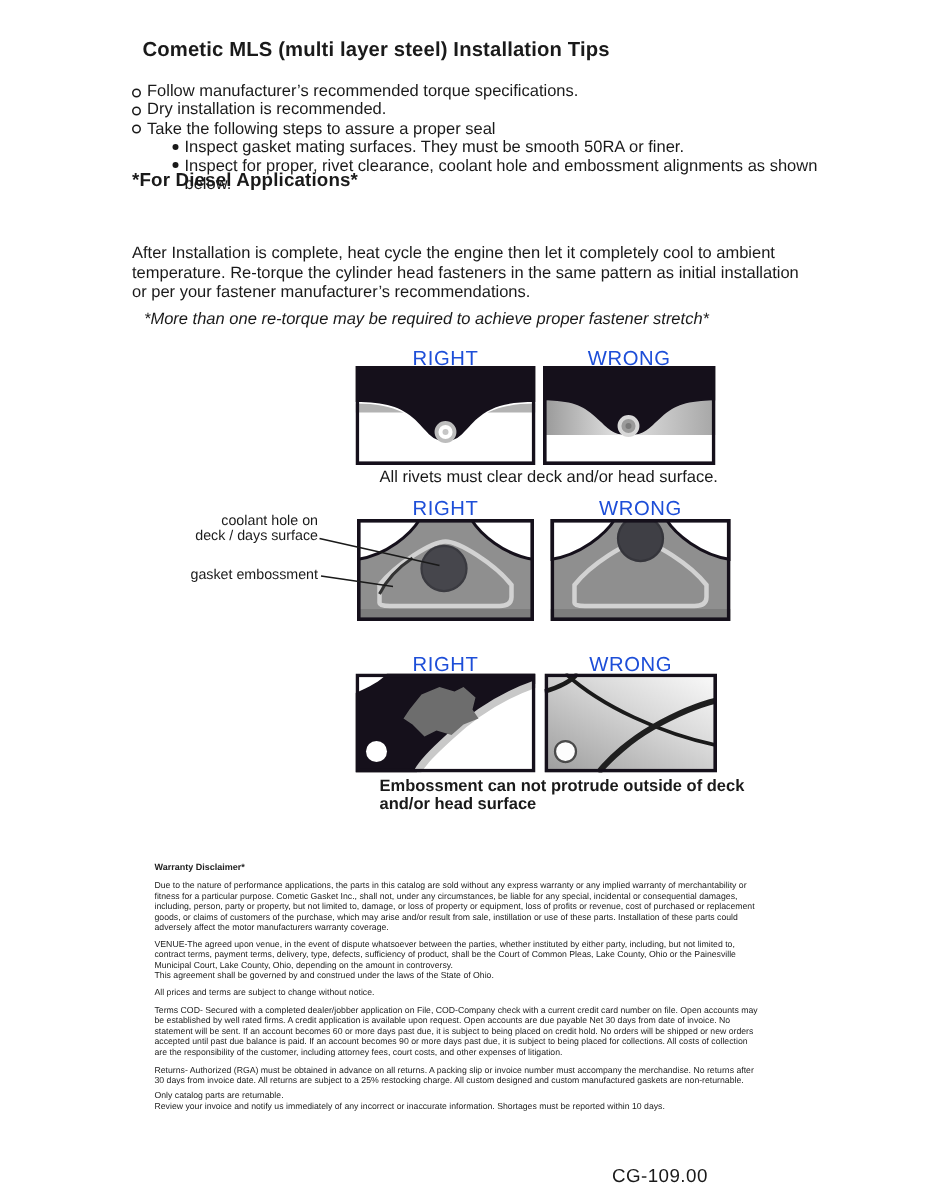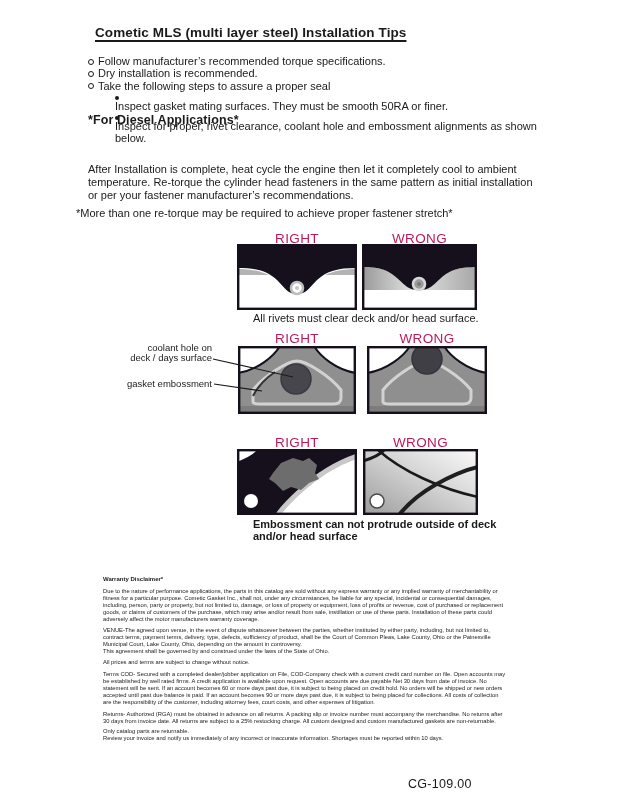--- a/index.html
+++ b/index.html
@@ -2,29 +2,29 @@
 <html><head>
 <meta charset="utf-8">
 <style>
   html,body{margin:0;padding:0;background:#e8e8e8;}
   .page{
     position:relative;width:618px;height:800px;background:#ffffff;
     font-family:"Liberation Sans", sans-serif;color:#1a1a1a;overflow:hidden;
     margin:0 auto;
   }
   .abs{position:absolute;}
-  .title{font-size:13.5px;font-weight:bold;text-decoration:underline;text-decoration-thickness:1.5px;text-underline-offset:2.5px;letter-spacing:0.1px;}
+  .title{font-size:13.5px;font-weight:bold;text-decoration-thickness:1.5px;text-underline-offset:2.5px;letter-spacing:0.1px;}
   .bullets{font-size:11px;line-height:12.4px;}
   .bullet{display:flex;align-items:flex-start;}
   .marker-o{width:4px;height:4px;border:1px solid #1a1a1a;border-radius:50%;margin:3.6px 4px 0 0;flex:none;}
   .marker-f{width:4px;height:4px;background:#1a1a1a;border-radius:50%;margin:3.6px 4px 0 0;flex:none;}
-  .sub{margin-left:27px;flex-direction:column;}
+  .sub{margin-left:27px;}
   .h2{font-size:12.5px;font-weight:bold;letter-spacing:0.1px;}
   .body-p{font-size:11px;line-height:13.2px;white-space:pre-line;}
-  .dlabel{font-size:13.5px;letter-spacing:0.4px;text-align:center;color:#be185d;}
+  .dlabel{font-size:13.5px;letter-spacing:0.4px;text-align:center;color:#1d4ed8;}
   .caption{font-size:11px;white-space:pre-line;line-height:11.5px;margin-left:16px;}
   .ann{font-size:9.5px;line-height:10px;text-align:right;white-space:pre-line;}
   .fine{font-size:5.8px;line-height:6.95px;white-space:pre-line;color:#222;width:440px;}
   .fine-h{font-size:6px;font-weight:bold;color:#222;}
   .code{font-size:12.5px;letter-spacing:0.3px;}
   svg{display:block;}
 </style>
 </head>
 <body>
 
@@ -52,21 +52,21 @@
     <div class="bullet sub">
       <span class="marker-f"></span>
       <span>Inspect for proper, rivet clearance, coolant hole and embossment alignments as shown below.</span>
     </div>
   </div>
 
   <div class="abs h2" style="left:88px;top:113px;">*For Diesel Applications*</div>
   <div class="abs body-p" style="left:88px;top:163px;width:470px;">After Installation is complete, heat cycle the engine then let it completely cool to ambient
 temperature. Re-torque the cylinder head fasteners in the same pattern as initial installation
 or per your fastener manufacturer’s recommendations.</div>
-  <div class="abs body-p" style="left:76px;top:207px;width:470px;">*More than one re-torque may be required to achieve proper fastener stretch*</div>
+  <div class="abs body-p" style="left:96px;top:207px;width:470px;font-style:italic;">*More than one re-torque may be required to achieve proper fastener stretch*</div>
 
   <div class="abs dlabel" style="left:237px;top:231px;width:120px;">RIGHT</div>
   <div class="abs dlabel" style="left:362px;top:231px;width:115px;">WRONG</div>
 
   <svg class="abs" style="left:237px;top:244px;" width="120" height="66" viewBox="0 0 120 66">
     <rect x="0" y="0" width="120" height="66" fill="#ffffff"></rect>
     <path d="M0,25 C14,25 23,27 32,31 L0,31 Z" fill="#b3b3b3"></path>
     <path d="M120,25 C106,25 97,27 88,31 L120,31 Z" fill="#b3b3b3"></path>
     <path d="M0,0 H120 V24 C100,24 90,27 80,36 C71,45 69,50 60,50 C51,50 49,45 40,36 C30,27 20,24 0,24 Z" fill="#15101b"></path>
     <circle cx="60" cy="44" r="6" fill="#ffffff" stroke="#bdbdbd" stroke-width="2.6"></circle>

